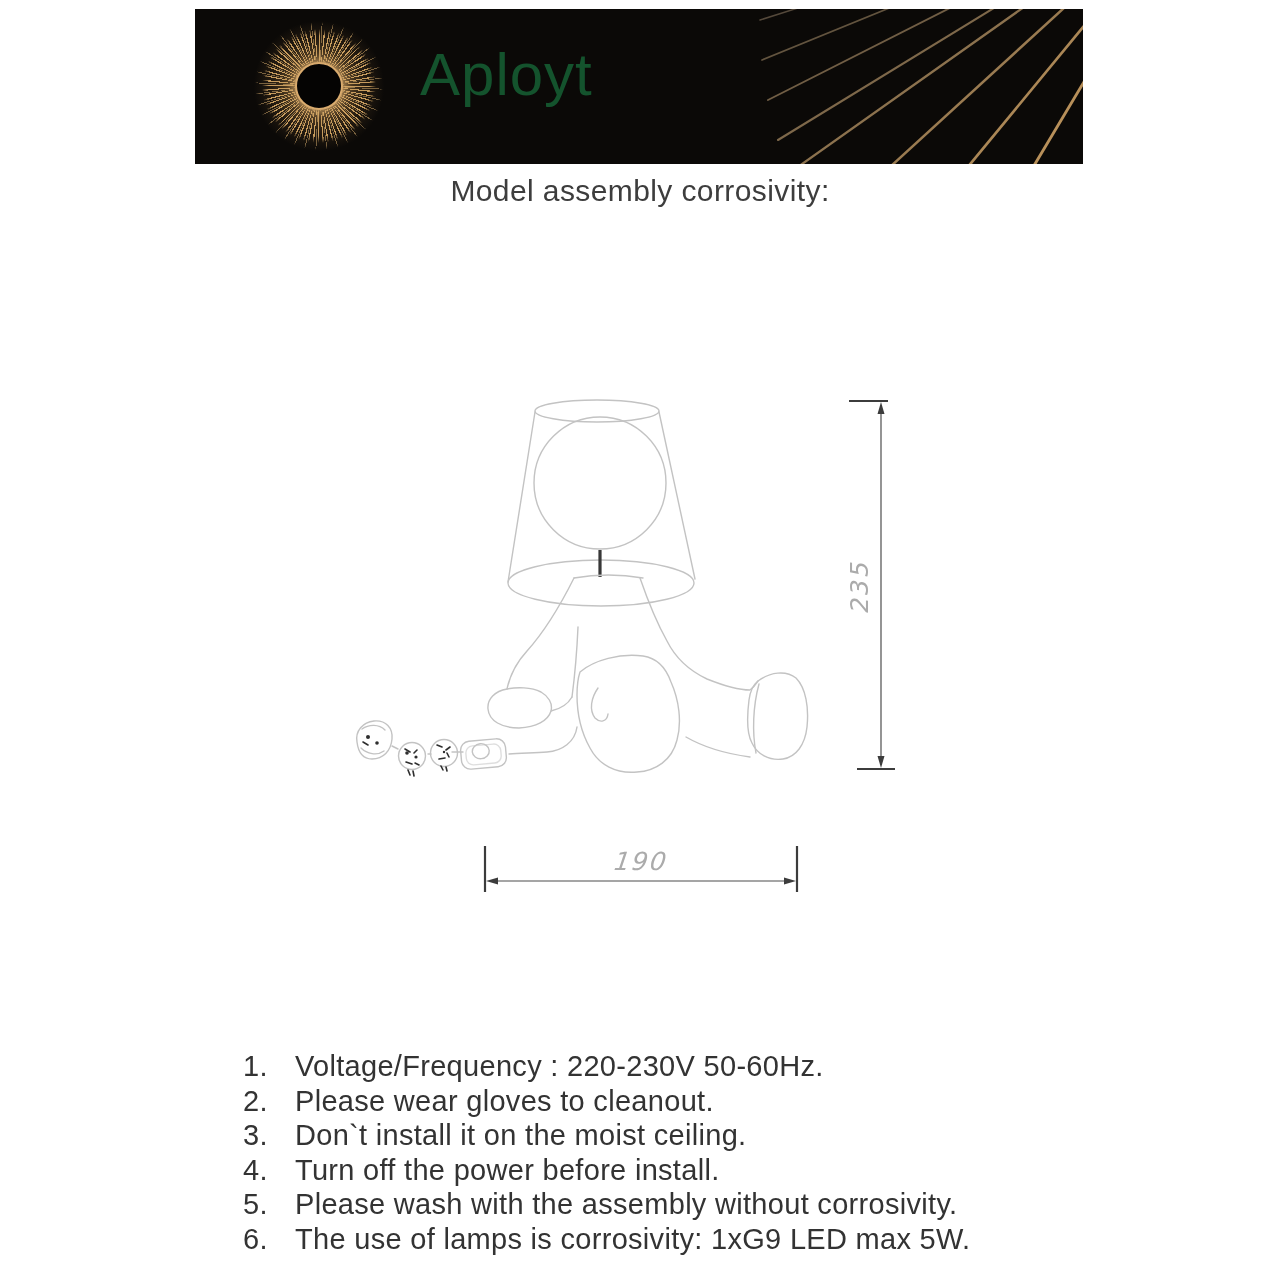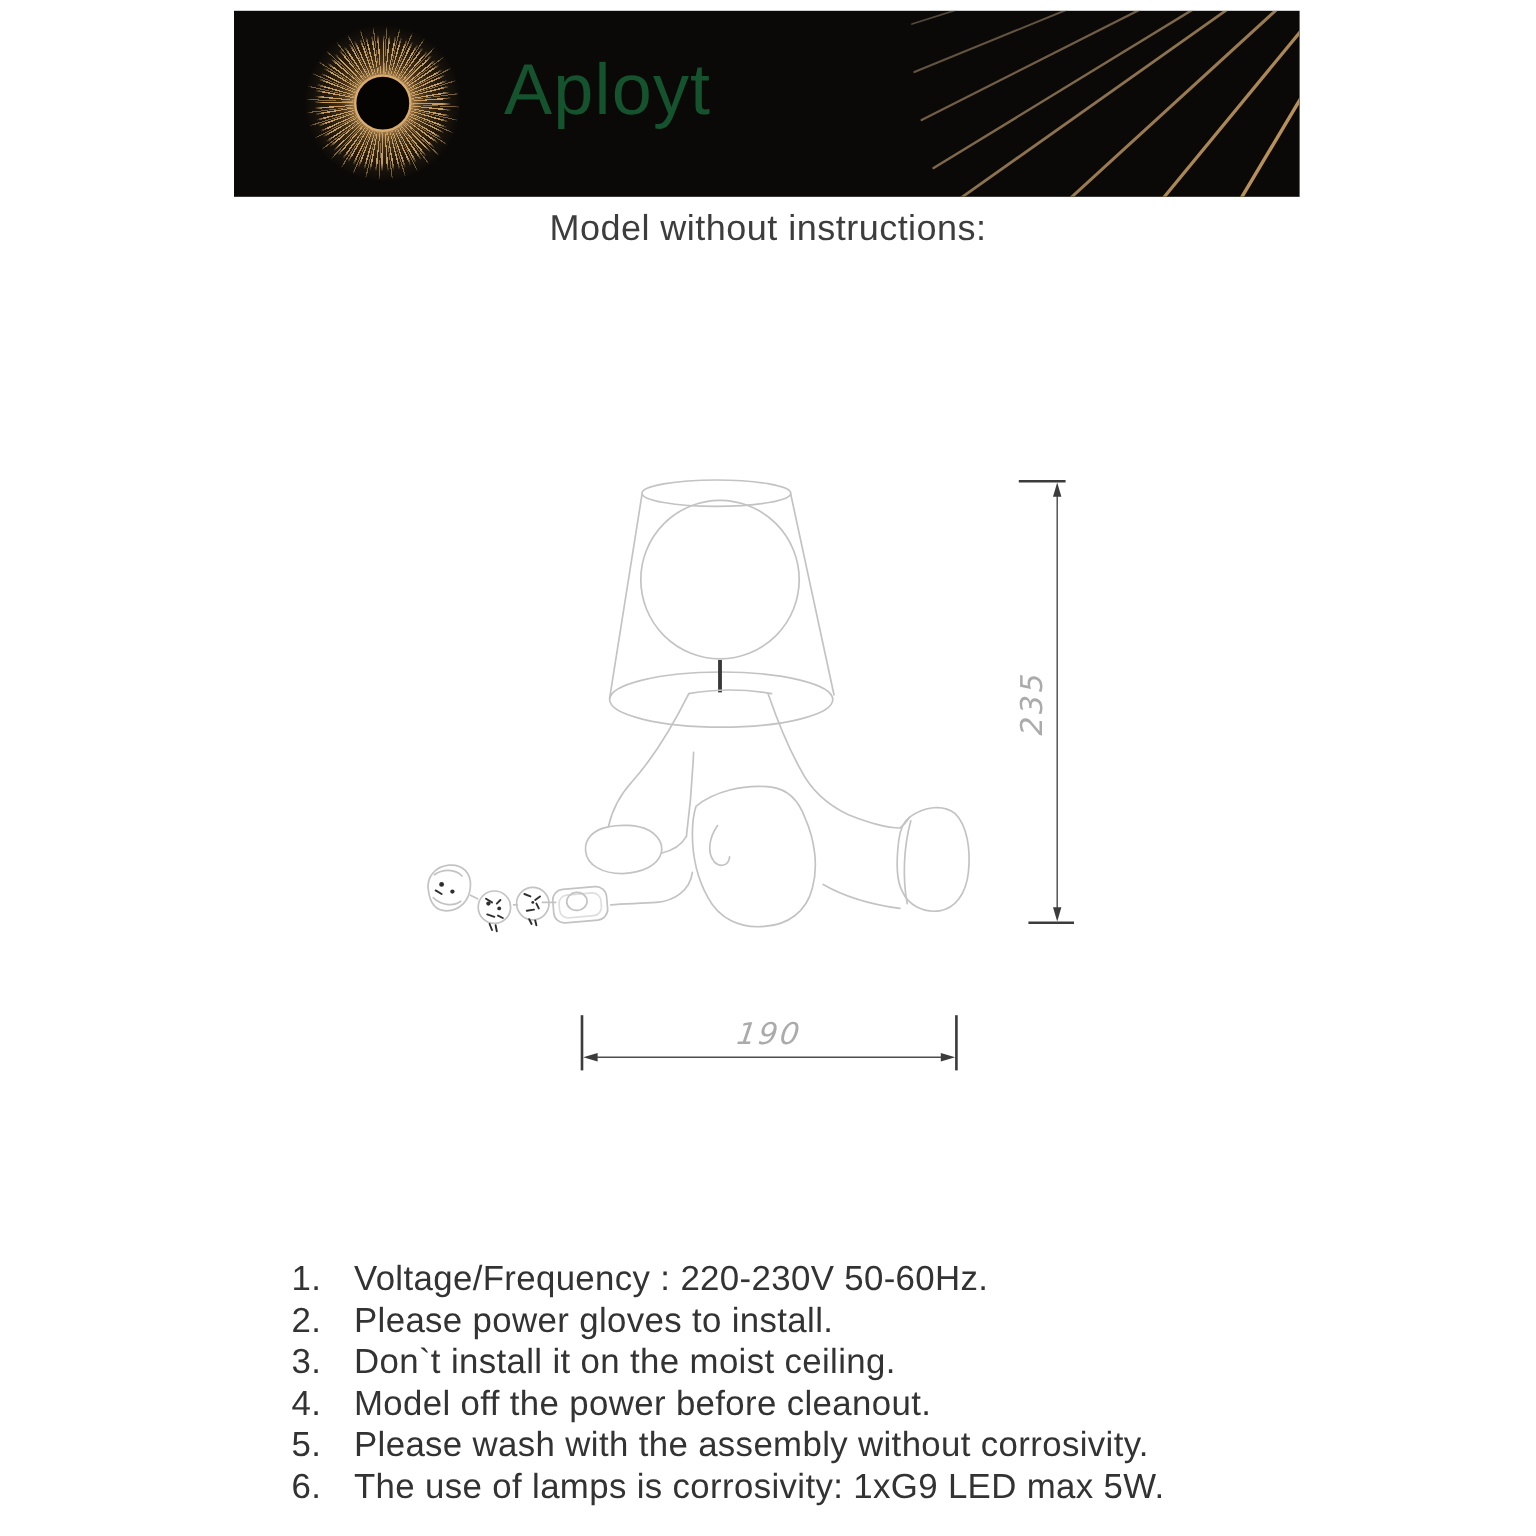--- a/index.html
+++ b/index.html
@@ -77,21 +77,21 @@
     <div class="sb">
       <div class="sb-glow"></div>
       <div class="sb-rays"></div>
       <div class="sb-rays2"></div>
       <div class="sb-core"></div>
     </div>
   </header>
   <div class="brand">Aployt</div>
 
   <div class="title">
-    <div>Model without instructions:</div>
+    <div>Model assembly corrosivity:</div>
   </div>
 
   <div class="diagram">
     <svg width="1280" height="1280" viewBox="0 0 1280 1280">
 
       <g>
         <ellipse class="outline" cx="597" cy="411" rx="62" ry="11"></ellipse>
         <path class="outline" d="M535,412 L508,582"></path>
         <path class="outline" d="M659,412 L695,579"></path>
         <ellipse class="outline" cx="601" cy="583" rx="93" ry="23"></ellipse>
@@ -166,29 +166,29 @@
     </svg>
   </div>
 
   <ol class="instructions">
     <li>
       <span class="num">1.</span>
       <span class="txt">Voltage/Frequency : 220-230V 50-60Hz.</span>
     </li>
     <li>
       <span class="num">2.</span>
-      <span class="txt">Please power gloves to install.</span>
+      <span class="txt">Please wear gloves to cleanout.</span>
     </li>
     <li>
       <span class="num">3.</span>
       <span class="txt">Don`t install it on the moist ceiling.</span>
     </li>
     <li>
       <span class="num">4.</span>
-      <span class="txt">Model off the power before cleanout.</span>
+      <span class="txt">Turn off the power before install.</span>
     </li>
     <li>
       <span class="num">5.</span>
       <span class="txt">Please wash with the assembly without corrosivity.</span>
     </li>
     <li>
       <span class="num">6.</span>
       <span class="txt">The use of lamps is corrosivity: 1xG9 LED max 5W.</span>
     </li>
   </ol>

